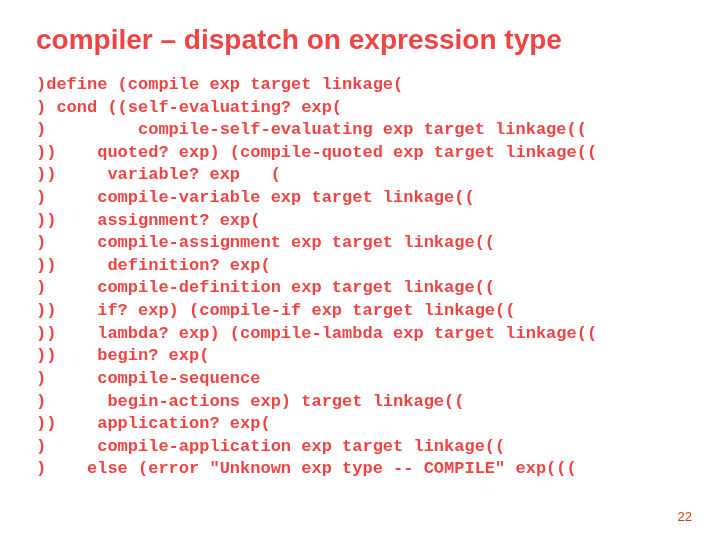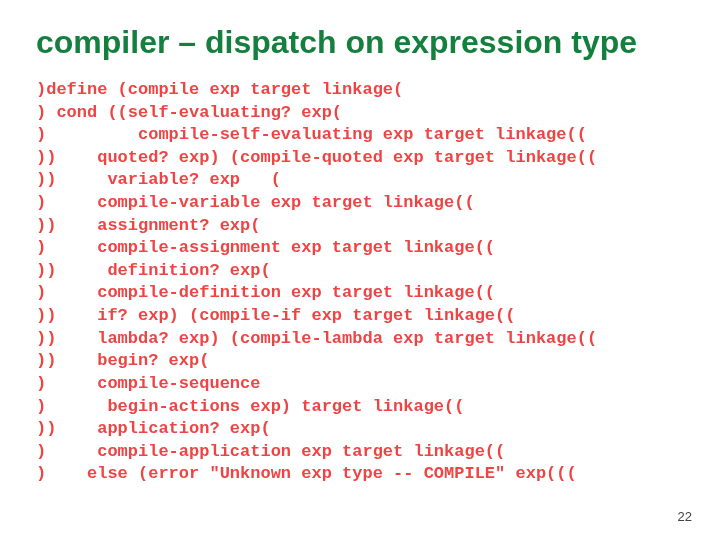--- a/index.html
+++ b/index.html
@@ -13,39 +13,39 @@
       box-sizing: border-box;
     }
     .slide {
       padding: 24px 36px 0 36px;
       box-sizing: border-box;
       width: 100%;
       height: 100%;
       position: relative;
     }
     .title {
-      font-size: 32px;
+      font-size: 28px;
       font-weight: bold;
-      color: #15803d;
+      color: #ef4444;
       margin: 0 0 18px 0;
     }
     .code-block {
       font-family: "Courier New", Courier, monospace;
       font-size: 17px;
       font-weight: bold;
       line-height: 1.33;
       white-space: pre;
       color: #ef4444;
     }
     .page-number {
       position: absolute;
       bottom: 16px;
       right: 28px;
       font-size: 13px;
-      color: #404040;
+      color: #c2410c;
     }
   </style>
 </head>
 <body>
 
 <div class="slide">
   <h1 class="title">compiler – dispatch on expression type</h1>
   <div class="code-block">)define (compile exp target linkage(
 ) cond ((self-evaluating? exp(
 )         compile-self-evaluating exp target linkage((

